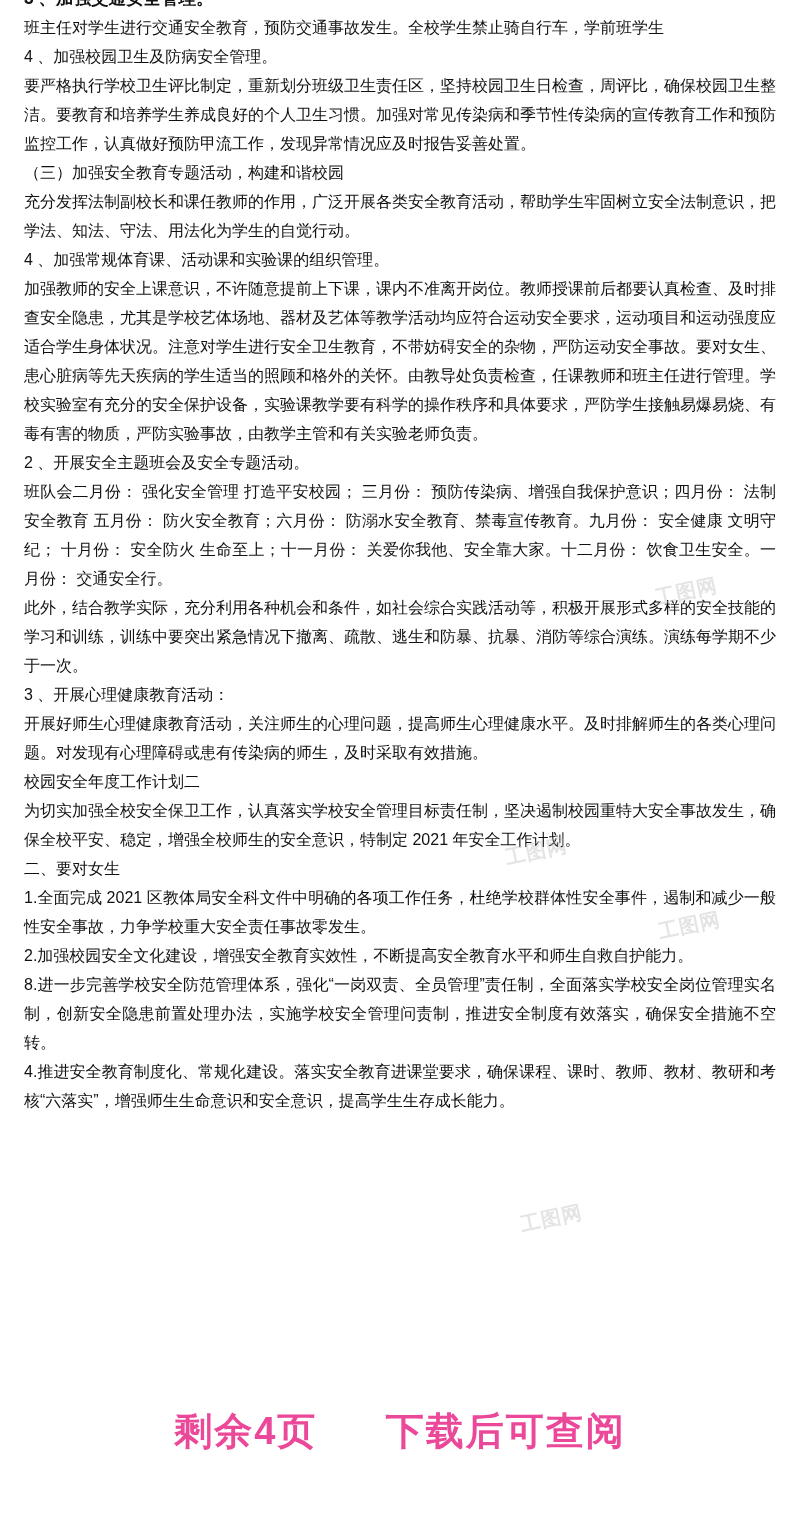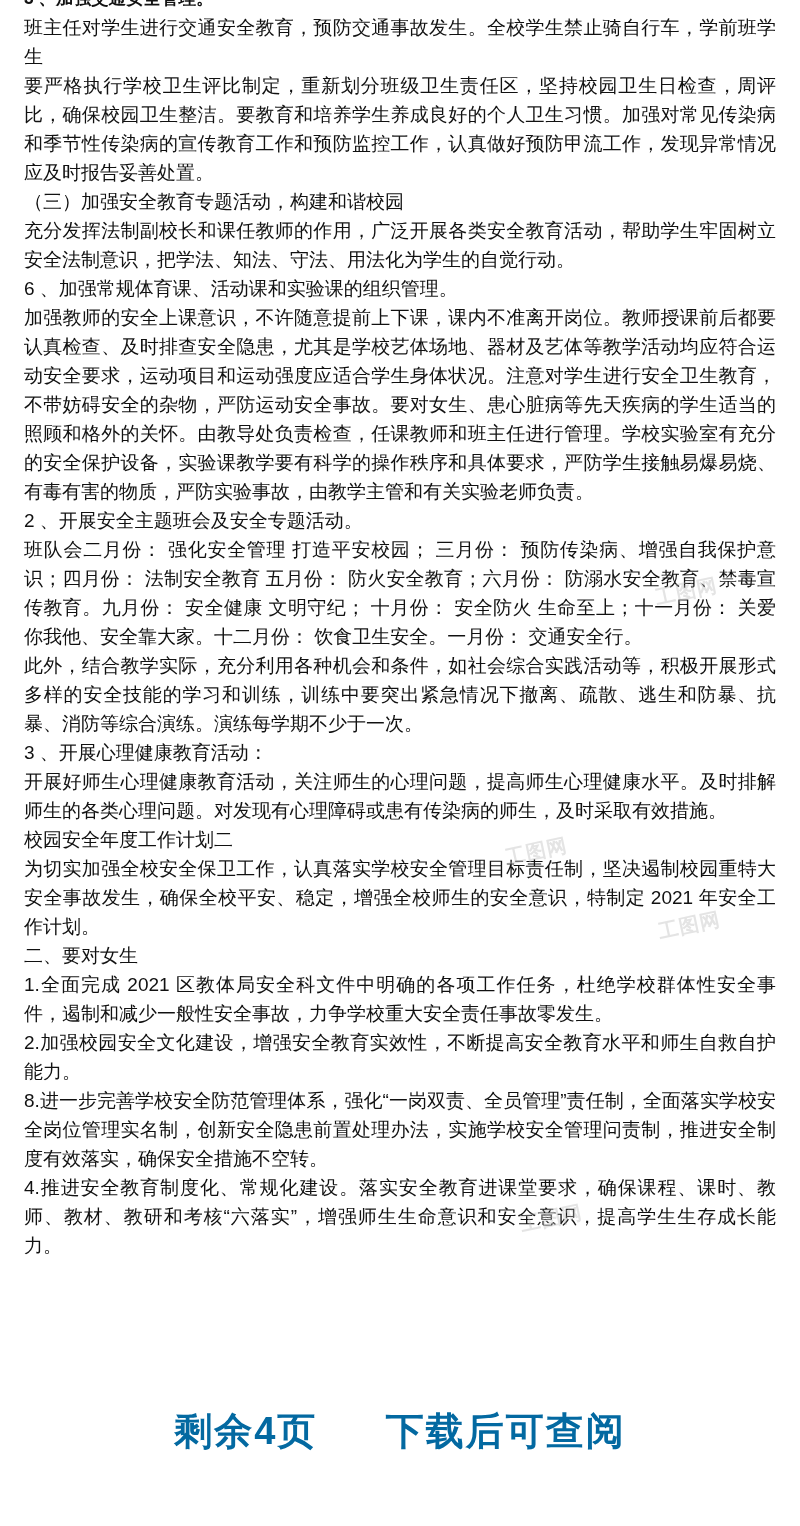--- a/index.html
+++ b/index.html
@@ -23,34 +23,34 @@
     font-size: 17.5px;
     line-height: 29px;
     font-weight: 700;
     color: #111;
   }
   .content {
     padding: 0 24px;
   }
   .content p.line {
     margin: 0;
-    font-size: 19px;
+    font-size: 16px;
     line-height: 29px;
     text-align: justify;
     color: #111;
     word-break: break-all;
   }
   .content p.line.spacer { margin-top: 42px; }
   .preview-footer {
     position: absolute;
     top: 1406px;
     left: 0;
     width: 100%;
     text-align: center;
-    color: #0369a1;
+    color: #ec4899;
     font-size: 38px;
     font-weight: 700;
     letter-spacing: 2px;
     white-space: nowrap;
   }
   .preview-footer span + span { margin-left: 56px; }
   .watermark {
     position: absolute;
     color: #b9b9b9;
     opacity: 0.38;
@@ -69,24 +69,25 @@
 <body>
 
 <div class="page">
 
   <div class="clip-top">
     <p>3 、加强交通安全管理。</p>
   </div>
 
   <div class="content" id="paragraphs">
       <p class="line">班主任对学生进行交通安全教育，预防交通事故发生。全校学生禁止骑自行车，学前班学生</p>
+      <p class="line">4 、加强校园卫生及防病安全管理。</p>
       <p class="line">要严格执行学校卫生评比制定，重新划分班级卫生责任区，坚持校园卫生日检查，周评比，确保校园卫生整洁。要教育和培养学生养成良好的个人卫生习惯。加强对常见传染病和季节性传染病的宣传教育工作和预防监控工作，认真做好预防甲流工作，发现异常情况应及时报告妥善处置。</p>
       <p class="line">（三）加强安全教育专题活动，构建和谐校园</p>
       <p class="line">充分发挥法制副校长和课任教师的作用，广泛开展各类安全教育活动，帮助学生牢固树立安全法制意识，把学法、知法、守法、用法化为学生的自觉行动。</p>
-      <p class="line">6 、加强常规体育课、活动课和实验课的组织管理。</p>
+      <p class="line">4 、加强常规体育课、活动课和实验课的组织管理。</p>
       <p class="line">加强教师的安全上课意识，不许随意提前上下课，课内不准离开岗位。教师授课前后都要认真检查、及时排查安全隐患，尤其是学校艺体场地、器材及艺体等教学活动均应符合运动安全要求，运动项目和运动强度应适合学生身体状况。注意对学生进行安全卫生教育，不带妨碍安全的杂物，严防运动安全事故。要对女生、患心脏病等先天疾病的学生适当的照顾和格外的关怀。由教导处负责检查，任课教师和班主任进行管理。学校实验室有充分的安全保护设备，实验课教学要有科学的操作秩序和具体要求，严防学生接触易爆易烧、有毒有害的物质，严防实验事故，由教学主管和有关实验老师负责。</p>
       <p class="line">2 、开展安全主题班会及安全专题活动。</p>
       <p class="line">班队会二月份： 强化安全管理 打造平安校园； 三月份： 预防传染病、增强自我保护意识；四月份： 法制安全教育 五月份： 防火安全教育；六月份： 防溺水安全教育、禁毒宣传教育。九月份： 安全健康 文明守纪； 十月份： 安全防火 生命至上；十一月份： 关爱你我他、安全靠大家。十二月份： 饮食卫生安全。一月份： 交通安全行。</p>
       <p class="line">此外，结合教学实际，充分利用各种机会和条件，如社会综合实践活动等，积极开展形式多样的安全技能的学习和训练，训练中要突出紧急情况下撤离、疏散、逃生和防暴、抗暴、消防等综合演练。演练每学期不少于一次。</p>
       <p class="line">3 、开展心理健康教育活动：</p>
       <p class="line">开展好师生心理健康教育活动，关注师生的心理问题，提高师生心理健康水平。及时排解师生的各类心理问题。对发现有心理障碍或患有传染病的师生，及时采取有效措施。</p>
       <p class="line">校园安全年度工作计划二</p>
       <p class="line">为切实加强全校安全保卫工作，认真落实学校安全管理目标责任制，坚决遏制校园重特大安全事故发生，确保全校平安、稳定，增强全校师生的安全意识，特制定 2021 年安全工作计划。</p>
       <p class="line">二、要对女生</p>
       <p class="line">1.全面完成 2021 区教体局安全科文件中明确的各项工作任务，杜绝学校群体性安全事件，遏制和减少一般性安全事故，力争学校重大安全责任事故零发生。</p>

